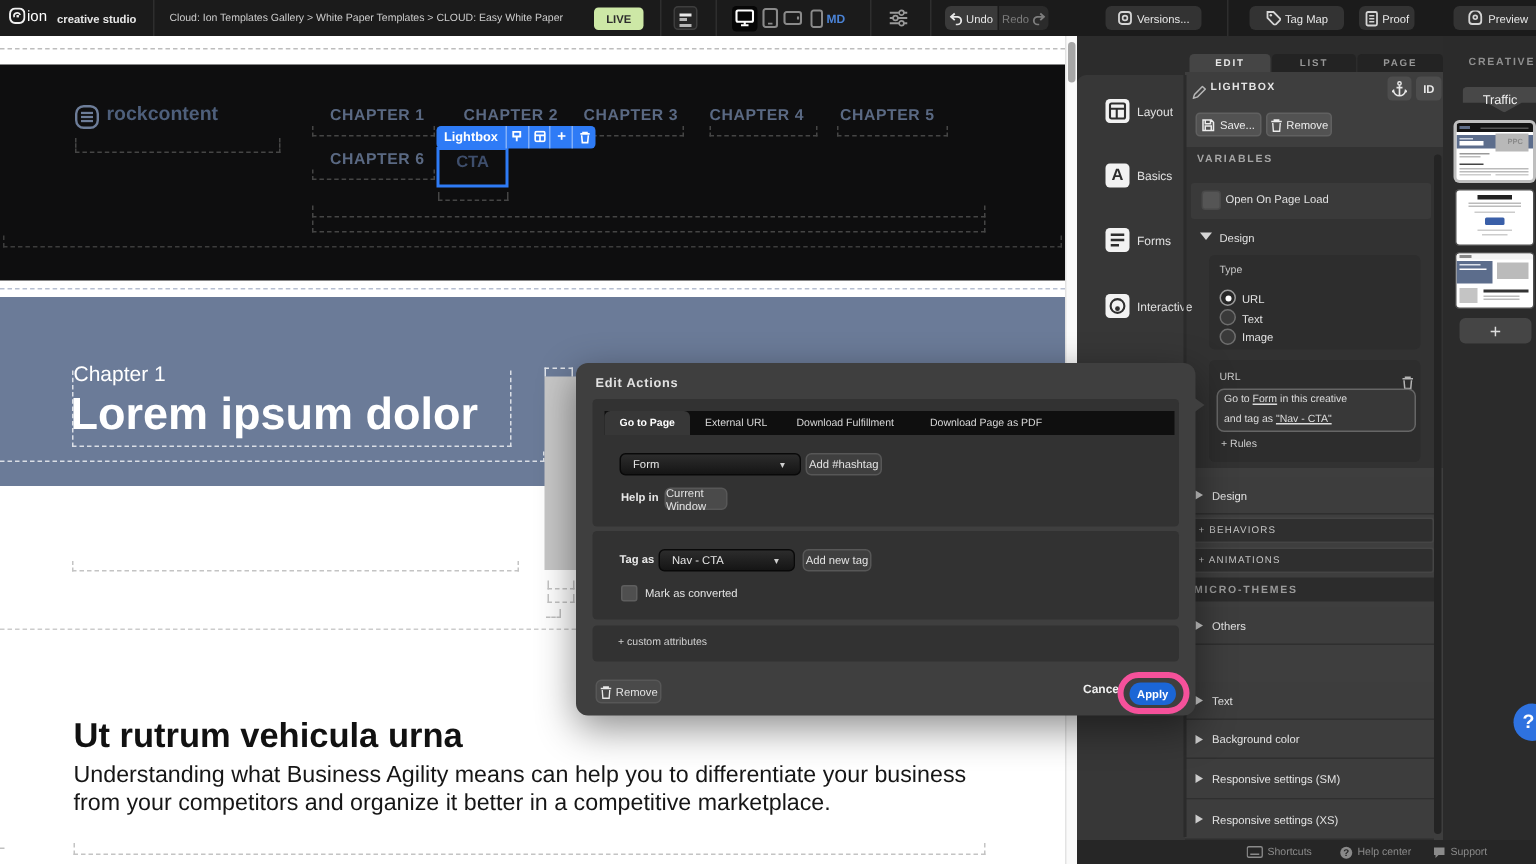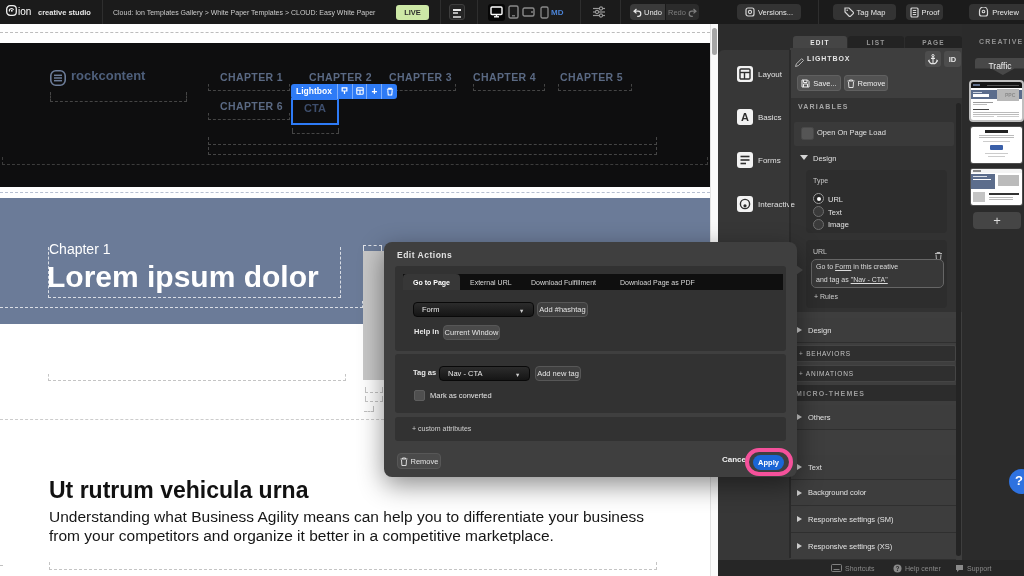--- a/index.html
+++ b/index.html
@@ -386,21 +386,21 @@
 
     <div class="ipanel" style="top:24px; height:85px;"></div>
     <div class="abs" style="left:19px; top:32px; width:380px; height:16px; background:#0f0f0f;"></div>
     <div class="abs" style="left:19px; top:32px; width:57px; height:16px; background:#373737; border-radius:4px 4px 0 0; color:#ffffff; font-size:7px; font-weight:bold; display:flex; align-items:center; justify-content:center;">Go to Page</div>
     <div class="abs" style="left:86px; top:37px; font-size:7px; color:#d8d8d8;">External URL</div>
     <div class="abs" style="left:147px; top:37px; font-size:7px; color:#d8d8d8;">Download Fulfillment</div>
     <div class="abs" style="left:236px; top:37px; font-size:7px; color:#d8d8d8;">Download Page as PDF</div>
     <div class="dsel" style="left:29px; top:60px; width:121px;">Form<span class="chev">▾</span></div>
     <div class="chip" style="left:153px; top:60px; width:51px; height:15px;">Add #hashtag</div>
     <div class="abs" style="left:30px; top:85px; font-size:7.5px; font-weight:bold; color:#e8e8e8;">Help in</div>
-    <div class="chip" style="left:59px; top:83px; width:57px; height:15px; background:#4a4a4a;">Current Window</div>
+    <div class="chip" style="left:59px; top:83px; width:42px; height:15px; background:#4a4a4a;">Current Window</div>
 
     <div class="ipanel" style="top:112px; height:59px;"></div>
     <div class="abs" style="left:29px; top:126px; font-size:7.5px; font-weight:bold; color:#e8e8e8;">Tag as</div>
     <div class="dsel" style="left:55px; top:124px; width:91px;">Nav - CTA<span class="chev">▾</span></div>
     <div class="chip" style="left:151px; top:124px; width:46px; height:15px;">Add new tag</div>
     <div class="abs" style="left:30px; top:148px; width:11px; height:11px; background:#4f4f4f; border:1px solid #5e5e5e; border-radius:2px;"></div>
     <div class="abs" style="left:46px; top:149px; font-size:7.5px; color:#e5e5e5;">Mark as converted</div>
 
     <div class="ipanel" style="top:175px; height:24px;"></div>
     <div class="abs" style="left:28px; top:183px; font-size:7px; color:#d0d0d0;">+ custom attributes</div>

